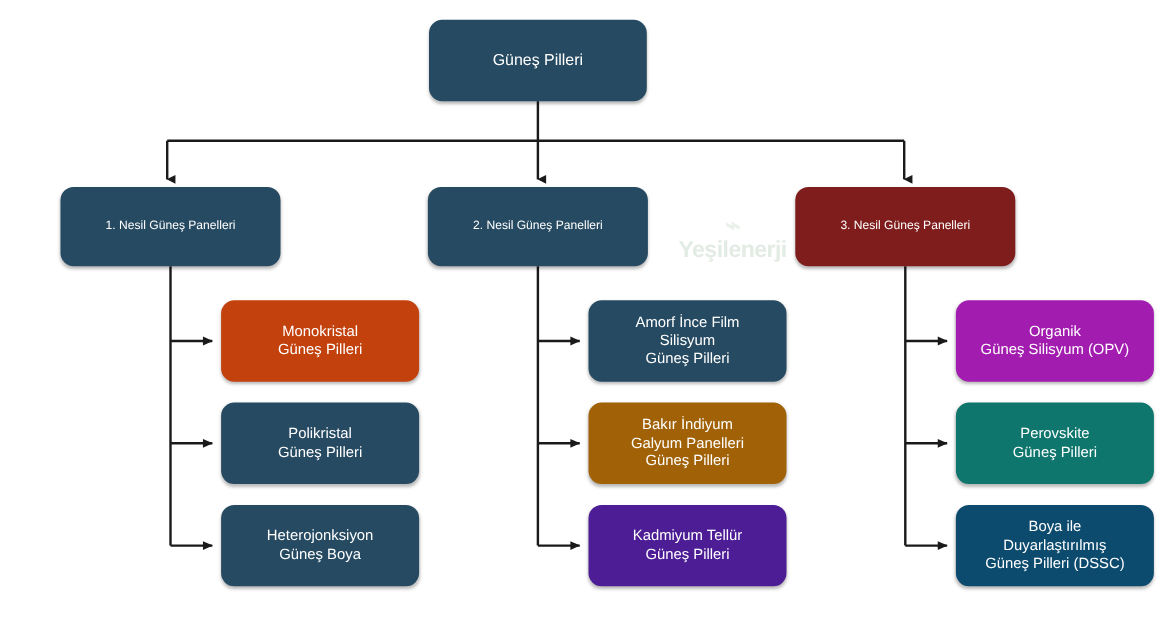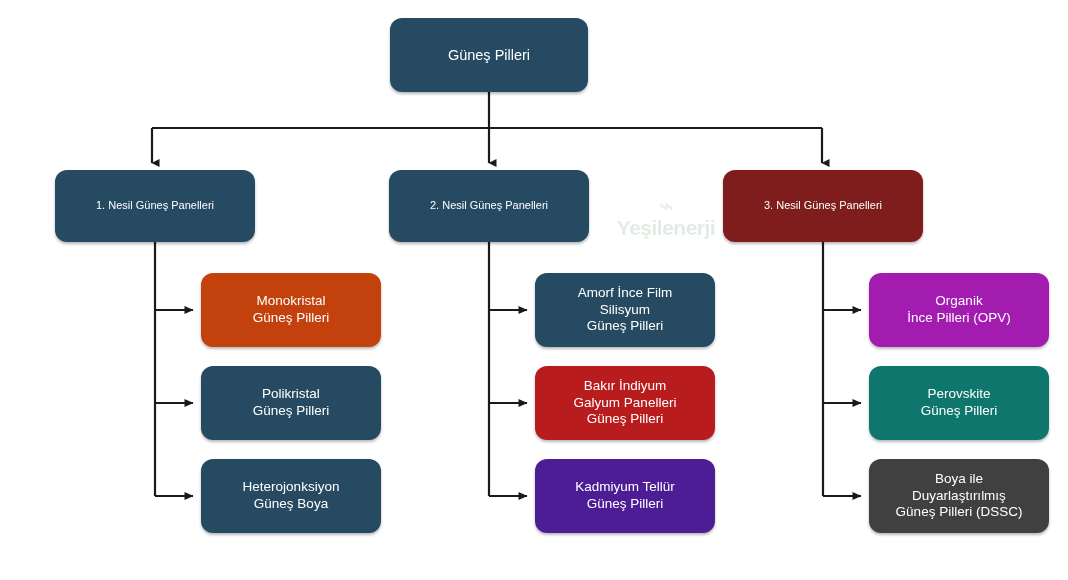--- a/index.html
+++ b/index.html
@@ -175,47 +175,47 @@
       </span>
   </div>
 
   <div class="node node-leaf leaf-col-2 leaf-row-1" style="background: rgb(38, 74, 97); color: rgb(255, 255, 255);">
     <span>
         <span class="leaf-line">Amorf İnce Film</span>
         <span class="leaf-line">Silisyum</span>
         <span class="leaf-line">Güneş Pilleri</span>
       </span>
   </div>
-  <div class="node node-leaf leaf-col-2 leaf-row-2" style="background: #b91c1c; color: rgb(255, 255, 255);">
+  <div class="node node-leaf leaf-col-2 leaf-row-2" style="background: #a16207; color: rgb(255, 255, 255);">
     <span>
         <span class="leaf-line">Bakır İndiyum</span>
         <span class="leaf-line">Galyum Panelleri</span>
         <span class="leaf-line">Güneş Pilleri</span>
       </span>
   </div>
   <div class="node node-leaf leaf-col-2 leaf-row-3" style="background: #4c1d95; color: rgb(255, 255, 255);">
     <span>
         <span class="leaf-line">Kadmiyum Tellür</span>
         <span class="leaf-line">Güneş Pilleri</span>
       </span>
   </div>
 
   <div class="node node-leaf leaf-col-3 leaf-row-1" style="background: #a21caf; color: rgb(255, 255, 255);">
     <span>
         <span class="leaf-line">Organik</span>
-        <span class="leaf-line">İnce Pilleri (OPV)</span>
+        <span class="leaf-line">Güneş Silisyum (OPV)</span>
       </span>
   </div>
   <div class="node node-leaf leaf-col-3 leaf-row-2" style="background: #0f766e; color: rgb(255, 255, 255);">
     <span>
         <span class="leaf-line">Perovskite</span>
         <span class="leaf-line">Güneş Pilleri</span>
       </span>
   </div>
-  <div class="node node-leaf leaf-col-3 leaf-row-3" style="background: #404040; color: rgb(255, 255, 255);">
+  <div class="node node-leaf leaf-col-3 leaf-row-3" style="background: #0c4a6e; color: rgb(255, 255, 255);">
     <span>
         <span class="leaf-line">Boya ile</span>
         <span class="leaf-line">Duyarlaştırılmış</span>
         <span class="leaf-line">Güneş Pilleri (DSSC)</span>
       </span>
   </div>
 
 </div>
 
 </body></html>

